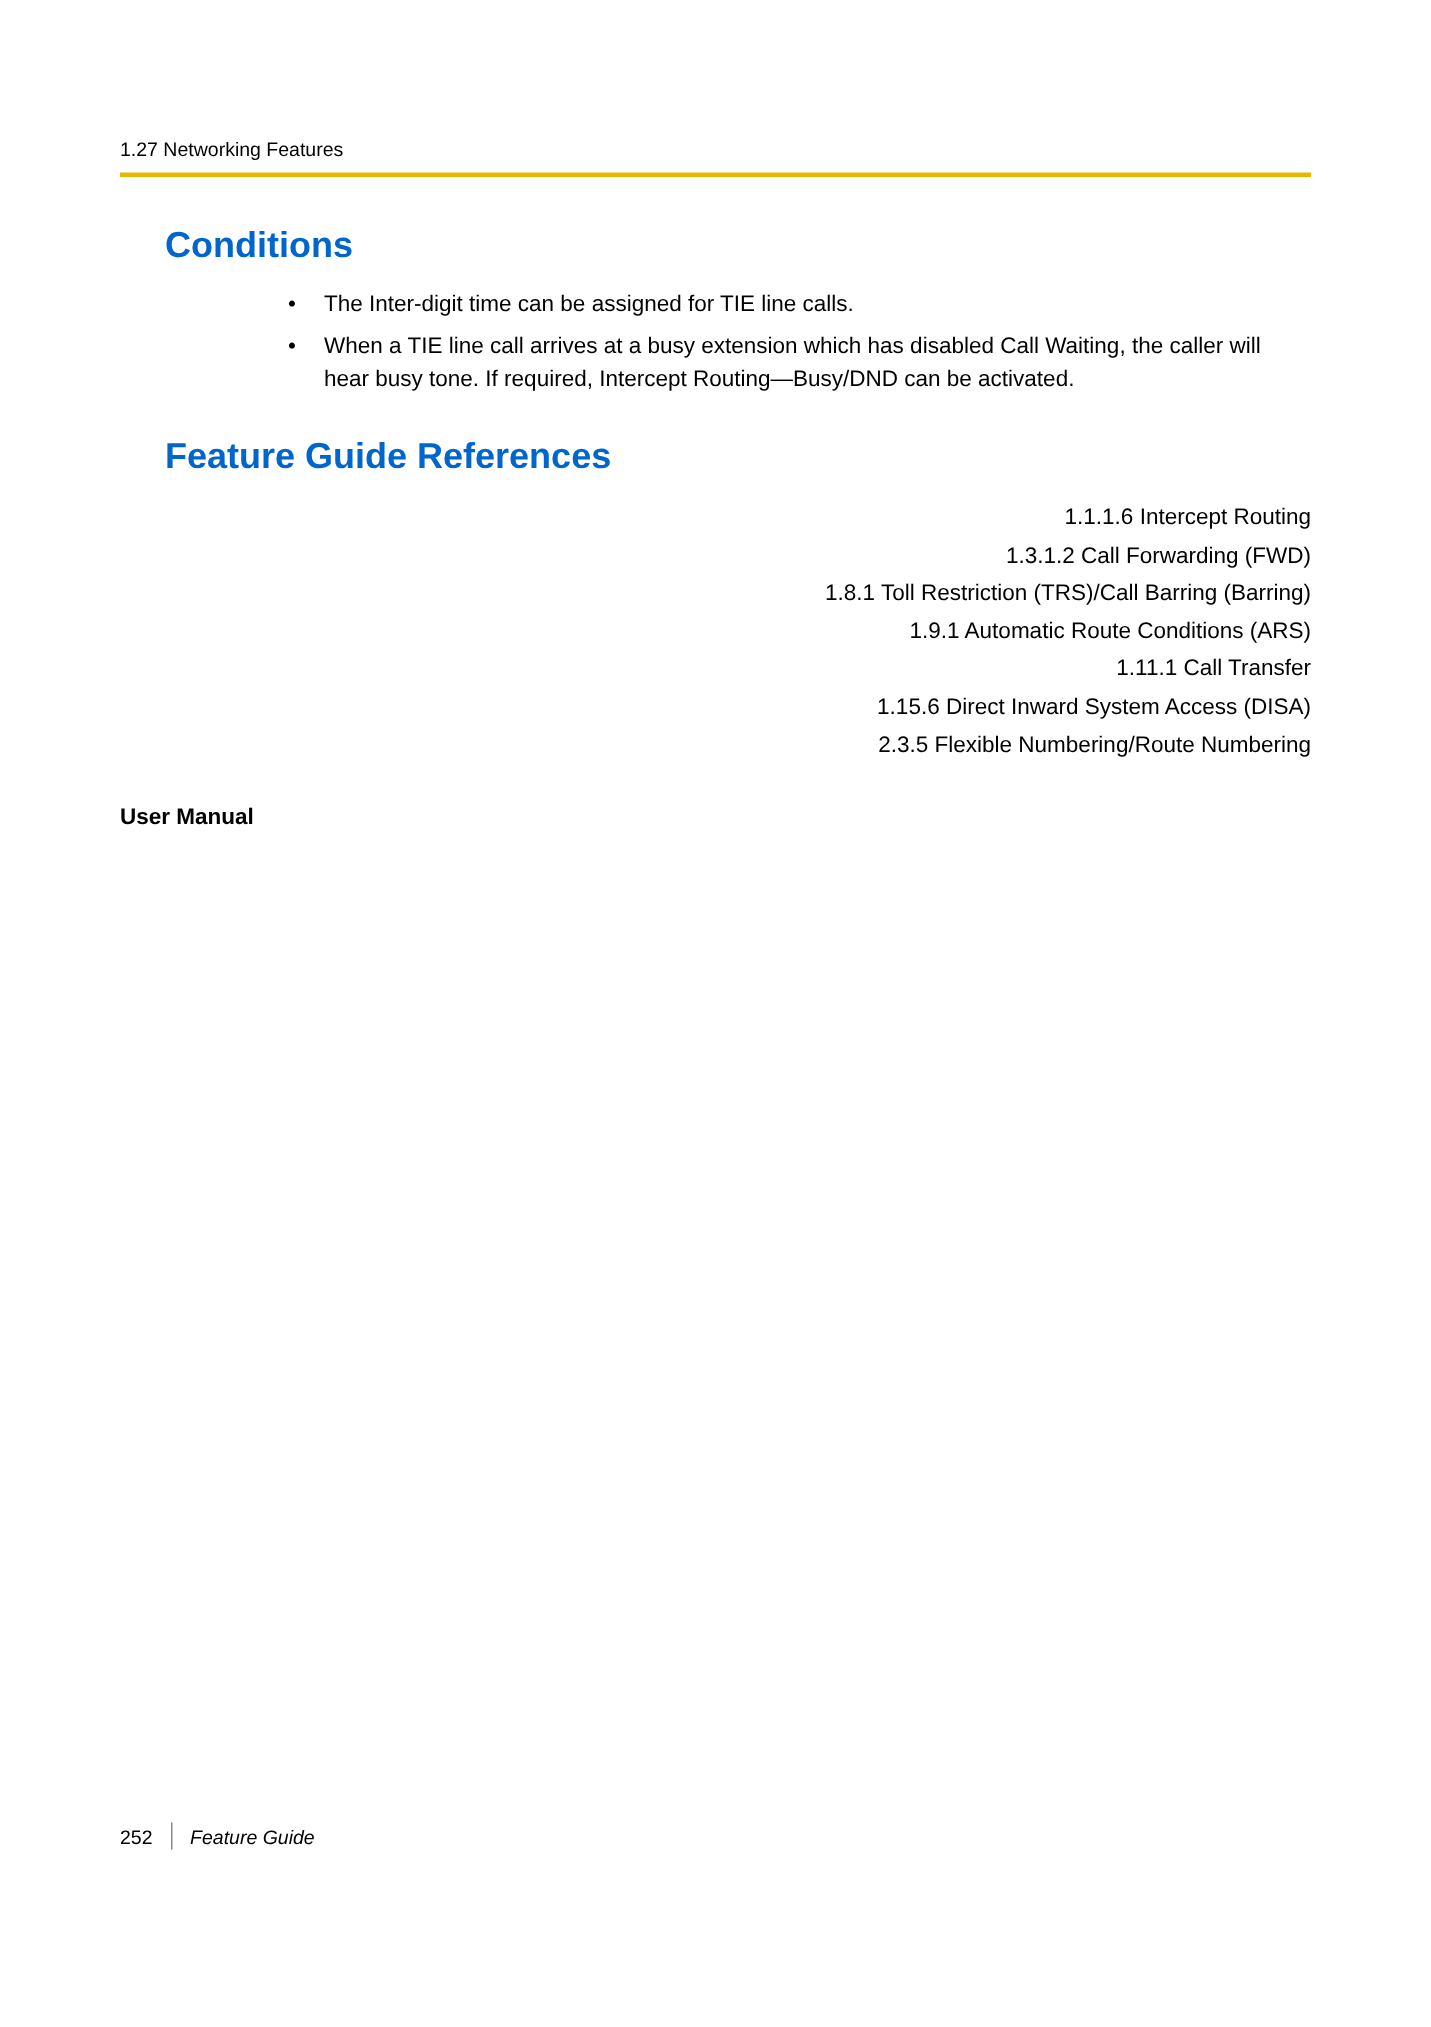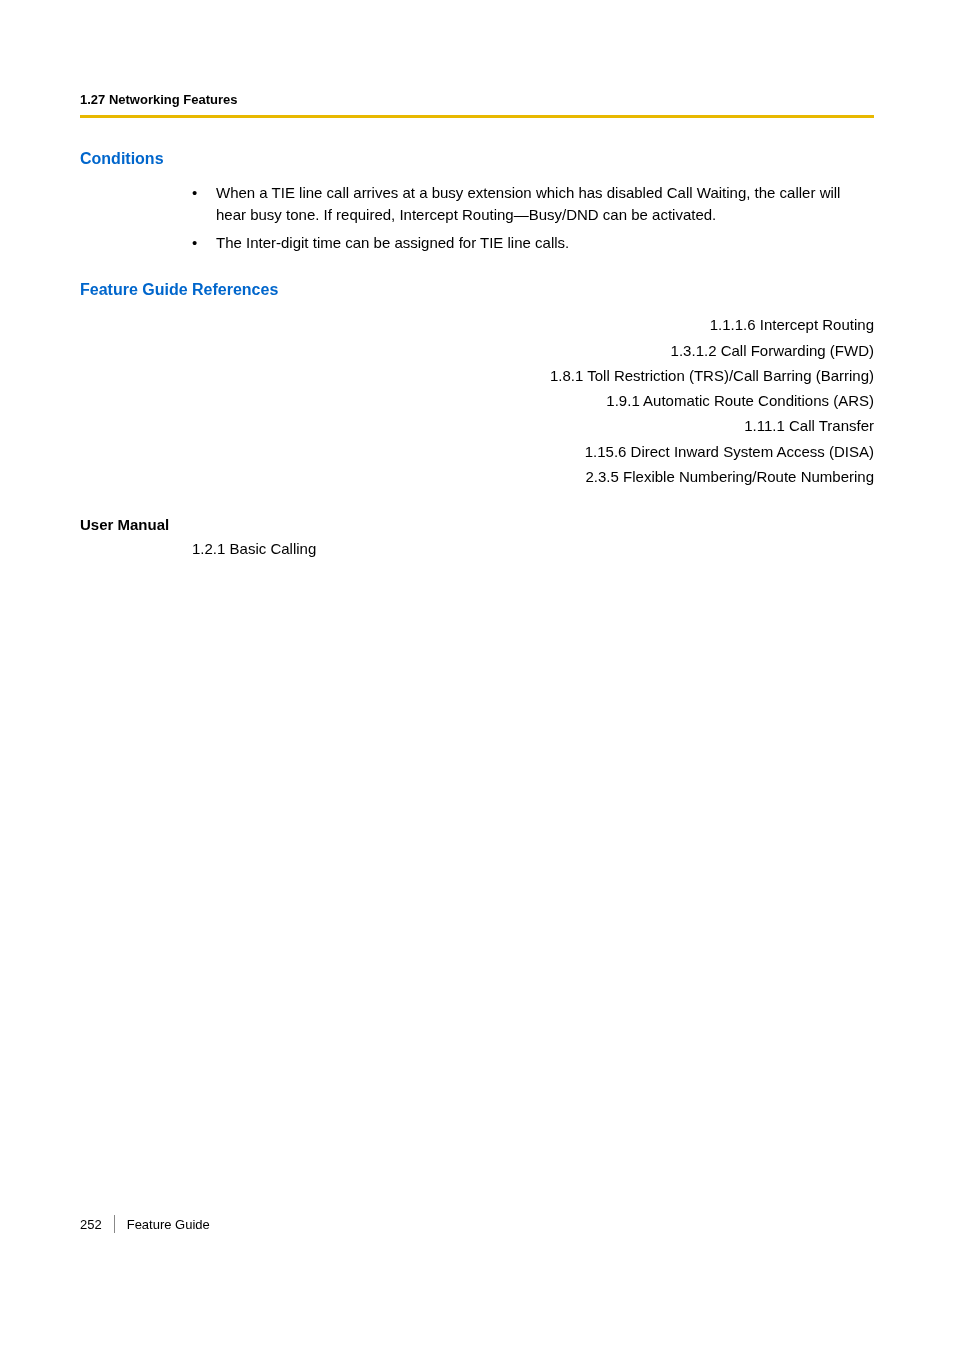--- a/index.html
+++ b/index.html
@@ -12,33 +12,34 @@
       height: 1351px;
       background: #ffffff;
       font-family: Arial, Helvetica, sans-serif;
       position: relative;
     }
     .page-container {
       padding: 92px 80px 0 80px;
     }
     .header-text {
       font-size: 13px;
-      font-weight: bold;
+      font-weight: normal;
       color: #000000;
       margin-bottom: 8px;
     }
     .header-rule {
       border: none;
       border-top: 3px solid #e8b800;
       margin-bottom: 32px;
     }
     .section-title {
-      font-size: 16px;
+      font-size: 24px;
       font-weight: bold;
       color: #0066cc;
+      margin-left: 30px;
       margin-bottom: 14px;
     }
     .bullet-list {
       list-style: none;
       margin-left: 112px;
       margin-bottom: 28px;
     }
     .bullet-list li {
       position: relative;
       font-size: 15px;
@@ -96,49 +97,47 @@
     .footer-divider {
       display: inline-block;
       width: 1px;
       height: 18px;
       background: #888888;
       margin-right: 12px;
     }
     .footer-title {
       font-size: 13px;
       color: #000000;
+      font-style: italic;
     }
   </style>
 </head>
 <body>
 
 <div class="page-container">
   <div class="header-text">1.27 Networking Features</div>
   <hr class="header-rule">
 
   <h2 class="section-title">Conditions</h2>
   <ul class="bullet-list">
+    <li>The Inter-digit time can be assigned for TIE line calls.</li>
     <li>When a TIE line call arrives at a busy extension which has disabled Call Waiting, the caller will hear busy tone. If required, Intercept Routing—Busy/DND can be activated.</li>
-    <li>The Inter-digit time can be assigned for TIE line calls.</li>
   </ul>
 
   <h2 class="section-title second">Feature Guide References</h2>
   <div class="ref-list">
     <div class="ref-item">1.1.1.6 Intercept Routing</div>
     <div class="ref-item">1.3.1.2 Call Forwarding (FWD)</div>
     <div class="ref-item">1.8.1 Toll Restriction (TRS)/Call Barring (Barring)</div>
     <div class="ref-item">1.9.1 Automatic Route Conditions (ARS)</div>
     <div class="ref-item">1.11.1 Call Transfer</div>
     <div class="ref-item">1.15.6 Direct Inward System Access (DISA)</div>
     <div class="ref-item">2.3.5 Flexible Numbering/Route Numbering</div>
   </div>
 
   <div class="subheading">User Manual</div>
-  <div class="subref-list">
-    <div class="subref-item">1.2.1 Basic Calling</div>
-  </div>
 </div>
 
 <div class="footer">
   <span class="page-number">252</span>
   <span class="footer-divider"></span>
   <span class="footer-title">Feature Guide</span>
 </div>
 
 </body></html>

